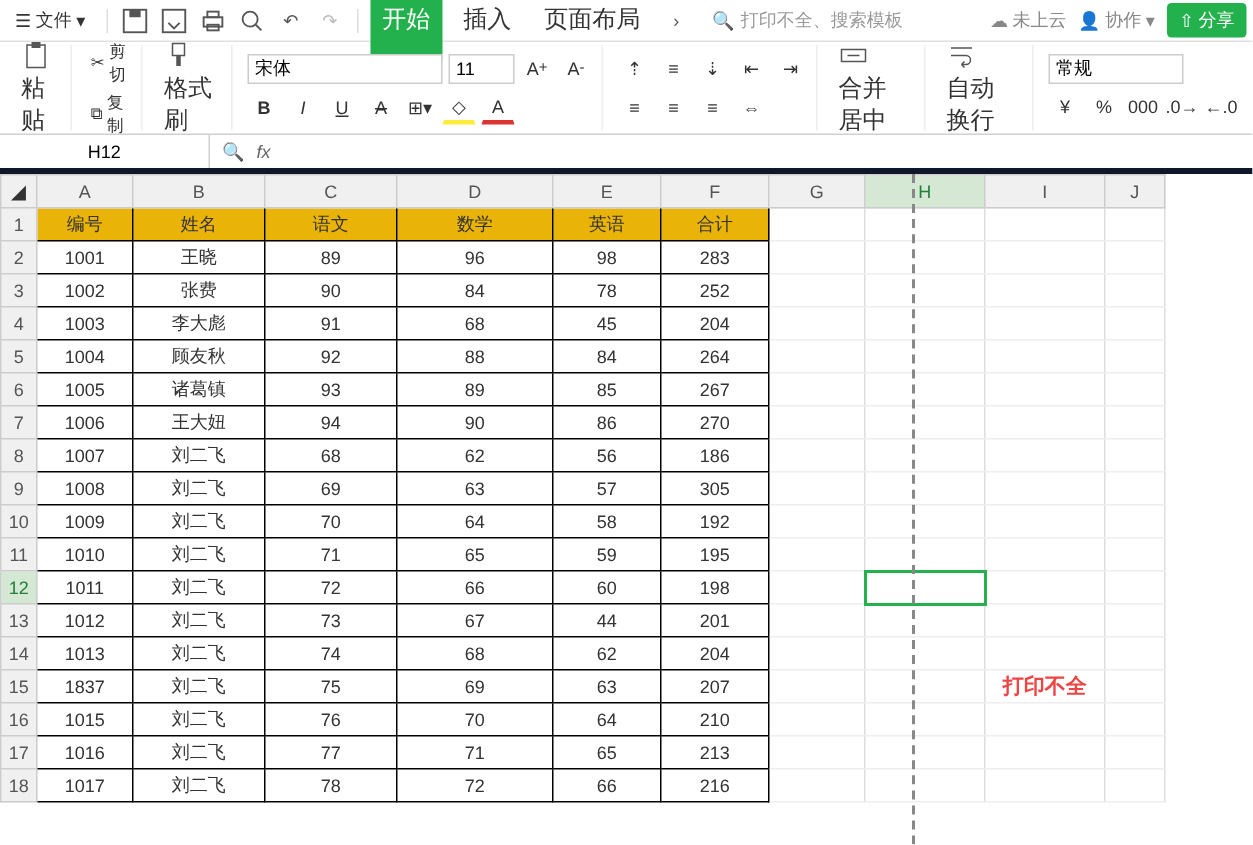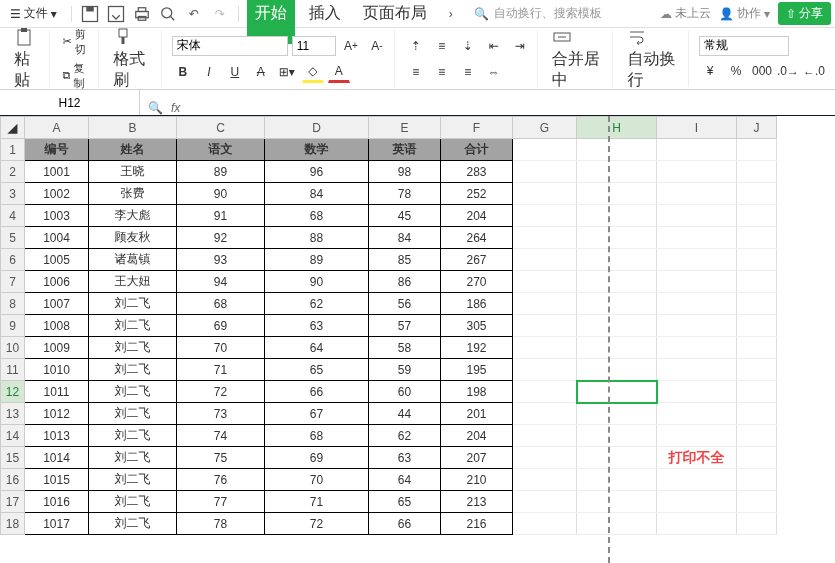--- a/index.html
+++ b/index.html
@@ -15,37 +15,37 @@
 .menubar .cloud { color: #888; display: flex; align-items: center; gap: 3px; }
 .menubar .share-btn { background: #22b14c; color: #fff; padding: 3px 8px; border-radius: 3px; display: flex; align-items: center; gap: 3px; }
 .toolbar { display: flex; align-items: stretch; height: 62px; border-bottom: 1px solid #d0d0d0; padding: 2px 4px; gap: 4px; }
 .tool-group { display: flex; flex-direction: column; justify-content: center; align-items: center; padding: 0 6px; border-right: 1px solid #eee; }
 .tool-group.no-border { border-right: none; }
 .tool-col { display: flex; flex-direction: column; gap: 2px; }
 .tool-row { display: flex; align-items: center; gap: 4px; }
 .big-btn { display: flex; flex-direction: column; gap: 2px; font-size: 16px; cursor: pointer; padding: 2px 4px; }
 .big-btn svg { width: 20px; height: 20px; }
 .small-btn { display: flex; align-items: center; gap: 3px; font-size: 11px; cursor: pointer; padding: 1px 3px; }
-.font-select { border: 1px solid #ccc; padding: 2px 4px; font-size: 12px; width: 116px; background: #fff; }
+.font-select { border: 1px solid #ccc; padding: 2px 4px; font-size: 12px; width: 130px; background: #fff; }
 .size-select { border: 1px solid #ccc; padding: 2px 4px; font-size: 12px; width: 44px; background: #fff; }
 .fmt-btn { width: 22px; height: 22px; display: flex; align-items: center; justify-content: center; cursor: pointer; border: 1px solid transparent; }
-.formula-bar { display: flex; align-items: flex-end; height: 26px; border-bottom: 1px solid #0f172a; }
+.formula-bar { display: flex; align-items: center; height: 26px; border-bottom: 4px solid #0f172a; }
 .name-box { width: 140px; border-right: 1px solid #d0d0d0; height: 100%; display: flex; align-items: center; padding: 0 6px; }
 .name-box input { border: none; outline: none; width: 100%; font-size: 12px; text-align: center; }
 .fx-area { display: flex; align-items: center; padding: 0 8px; gap: 8px; color: #666; }
 .grid-wrap { position: relative; overflow: hidden; height: calc(563px - 28px - 62px - 26px); }
 table.grid { border-collapse: collapse; table-layout: fixed; }
 .grid th, .grid td { border: 1px solid #ccc; height: 22px; font-size: 12px; text-align: center; }
 .grid .corner { width: 24px; background: #f0f0f0; }
 .grid .col-head { background: #f0f0f0; font-weight: normal; color: #555; }
 .grid .row-head { width: 24px; background: #f0f0f0; font-weight: normal; color: #555; }
 .grid .col-head.sel, .grid .row-head.sel { background: #d4e8d4; color: #22803a; }
 .grid td.data { border: 1px solid #000; background: #fff; }
 .grid td.emptycol { border-right: 1px solid #ddd; border-bottom: 1px solid #eee; }
-.grid td.header-row { background: #a3a3a3; border: 1px solid #000; font-weight: bold; }
+.grid td.header-row { background: #eab308; border: 1px solid #000; font-weight: normal; }
 .grid td.sel-cell { outline: 2px solid #22b14c; outline-offset: -1px; }
 .col-A{width:64px}.col-B{width:88px}.col-C{width:88px}.col-D{width:104px}.col-E{width:72px}.col-F{width:72px}.col-G{width:64px}.col-H{width:80px}.col-I{width:80px}.col-J{width:40px}
 .page-break { position: absolute; top: 0; bottom: 0; border-left: 2px dashed #888; pointer-events: none; }
 .annot { color: #ef4444; font-weight: bold; font-size: 14px; }
 </style>
 </head>
 <body>
 
 <div class="menubar">
   <div class="file-btn">
@@ -81,21 +81,21 @@
     </div>
   <div class="icon-btn">↶</div>
   <div class="icon-btn" style="color:#bbb">↷</div>
   <div class="sep"></div>
   <div class="tab active">开始</div>
   <div class="tab">插入</div>
   <div class="tab">页面布局</div>
   <div class="icon-btn">›</div>
   <div class="search-box">
     <span>🔍</span>
-    <span>自动换行、搜索模板</span>
+    <span>打印不全、搜索模板</span>
   </div>
   <div class="right">
     <div class="cloud">
       <span>☁</span>
       <span>未上云</span>
     </div>
     <div class="cloud">
       <span>👤</span>
       <span>协作</span>
       <span>▾</span>
@@ -433,21 +433,21 @@
           <td class="data">68</td>
           <td class="data">62</td>
           <td class="data">204</td>
           <td class="emptycol"></td>
           <td class="emptycol"></td>
           <td class="emptycol"></td>
           <td class="emptycol"></td>
         </tr>
         <tr>
           <th class="row-head">15</th>
-          <td class="data">1014</td>
+          <td class="data">1837</td>
           <td class="data">刘二飞</td>
           <td class="data">75</td>
           <td class="data">69</td>
           <td class="data">63</td>
           <td class="data">207</td>
           <td class="emptycol"></td>
           <td class="emptycol"></td>
           <td class="emptycol"><span class="annot">打印不全</span></td>
           <td class="emptycol"></td>
         </tr>

